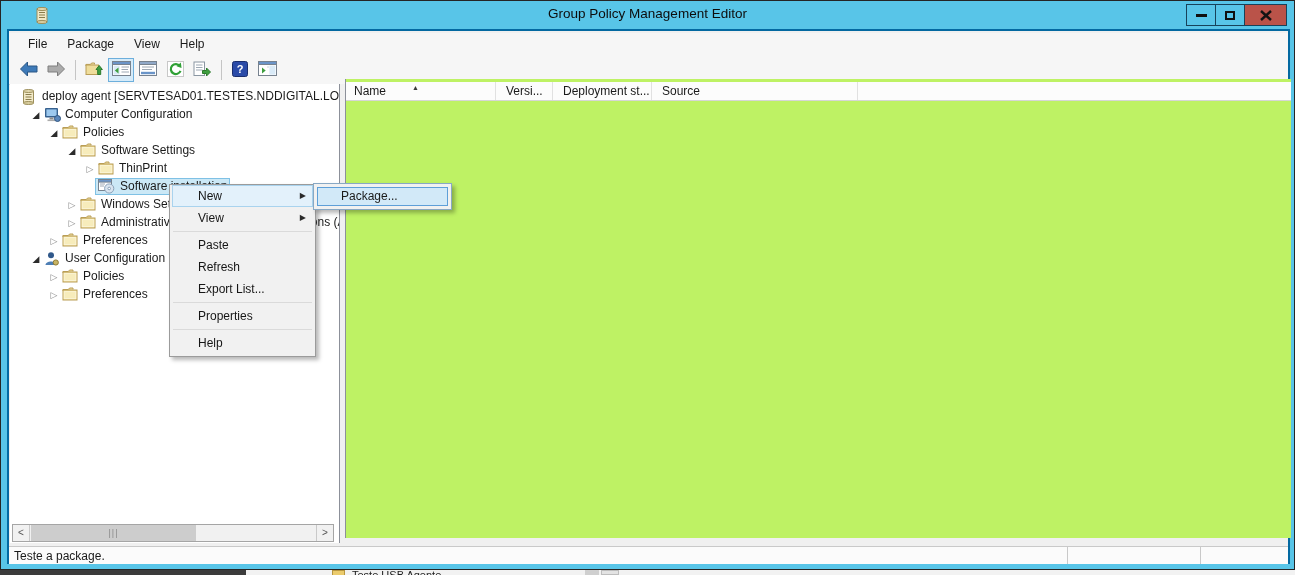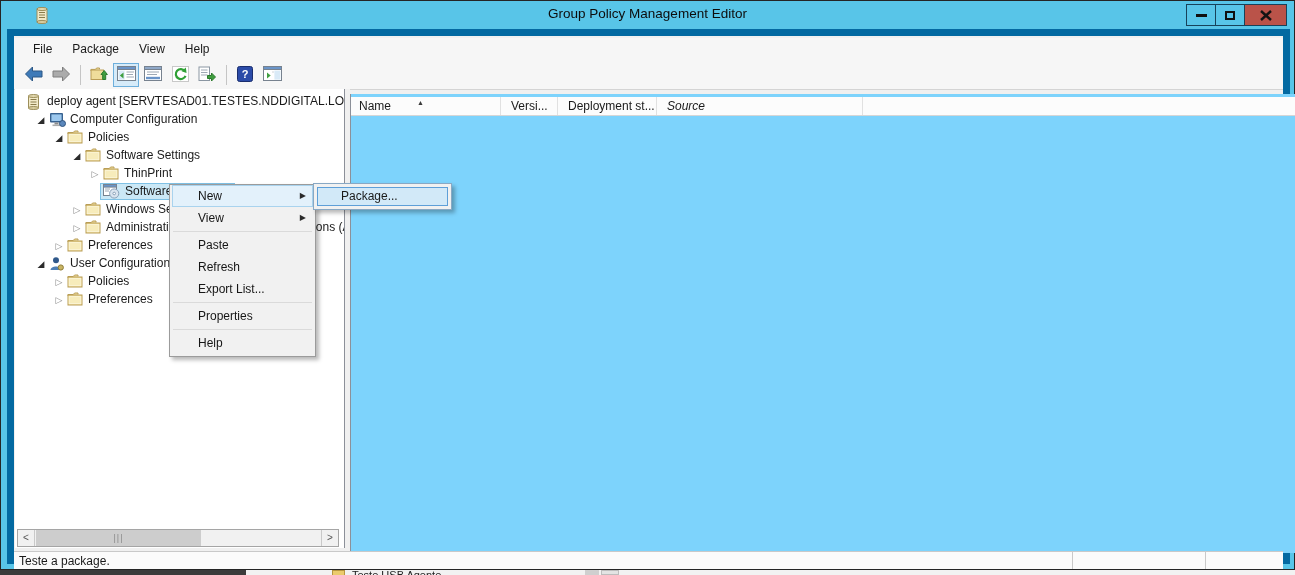--- a/index.html
+++ b/index.html
@@ -25,40 +25,40 @@
     font-size:13.5px; color:#0D0D0D; }
   .win-controls { position:absolute; right:7px; top:3px; height:22px; display:flex; }
   .win-btn { width:30px; height:22px; border:1px solid #17425A; margin-left:-1px;
     display:flex; align-items:center; justify-content:center; background:transparent; }
   .win-btn.close { width:43px; background:#BA5349; }
   .glyph-min { width:11px; height:3px; background:#101010; }
   .glyph-max { width:10px; height:9px; border:2px solid #101010; background:transparent; }
 
   
   .content { position:absolute; left:6px; top:28px; width:1283px; height:535px;
-    background:#F0F0F0; border:7px solid #0369a1; }
+    background:#F0F0F0; border:2px solid #0369a1; }
 
   
   .menubar { position:absolute; left:0; top:2px; width:100%; height:23px; background:#F6F6F6;
     display:flex; align-items:center; padding-left:9px; }
   .menubar-item { padding:0 10px; height:21px; line-height:21px; }
 
   
   .toolbar { position:absolute; left:0; top:25px; width:100%; height:29px; background:#F6F6F6;
     border-bottom:1px solid #D4D4D4; display:flex; align-items:center; padding-left:7px; }
   .tb-btn { width:26px; height:24px; display:flex; align-items:center; justify-content:center; margin-right:1px; }
   .tb-btn.active { background:#D6EBF9; border:1px solid #6DAFDC; }
   .tb-sep { width:1px; height:20px; background:#C5C5C5; margin:0 5px; }
 
   
   .tree-pane { position:absolute; left:1px; top:53px; width:330px; height:459px;
     background:#FFFFFF; border-right:1px solid #8C9099; overflow:hidden; }
   .splitter { position:absolute; left:331px; top:53px; width:5px; height:459px; background:#F0F0F0; }
-  .list-pane { position:absolute; left:336px; top:58px; width:946px; height:459px;
-    background:#7dd3fc; border-left:1px solid #8C9099; }
+  .list-pane { position:absolute; left:336px; top:48px; width:946px; height:459px;
+    background:#bef264; border-left:1px solid #8C9099; }
 
   
   .lv-header { position:absolute; left:0; top:3px; width:100%; height:19px;
     border-bottom:1px solid #D6D6D6; background:#FCFCFC; }
   .lv-col { position:absolute; top:0; height:18px; line-height:18px; padding-left:6px;
     border-right:1px solid #E1E1E1; color:#1A1A1A; white-space:nowrap; overflow:hidden; }
   .lv-sort { position:absolute; top:2px; font-size:7px; color:#3A3A3A; }
   .lv-empty { position:absolute; left:0; top:30px; width:100%; text-align:center; color:#1A1A1A; }
 
   
@@ -352,21 +352,21 @@
         </div>
 
       <div class="splitter"></div>
 
       <div class="list-pane">
         <div class="lv-header" id="lvHeader">
             <div class="lv-col" style="left: 2px; width: 148px;">Name</div>
             <span class="lv-sort" style="left: 66px;">▲</span>
             <div class="lv-col" style="left: 154px; width: 53px;">Versi...</div>
             <div class="lv-col" style="left: 211px; width: 95px;">Deployment st...</div>
-            <div class="lv-col" style="left: 310px; width: 202px; font-style: italic;">Source</div>
+            <div class="lv-col" style="left: 310px; width: 202px;">Source</div>
           </div>
       </div>
 
       <div class="statusbar">
         <div class="status-text">Teste a package.</div>
         <div class="status-div" style="left:1058px;"></div>
         <div class="status-div" style="left:1191px;"></div>
       </div>
     </div>
 

